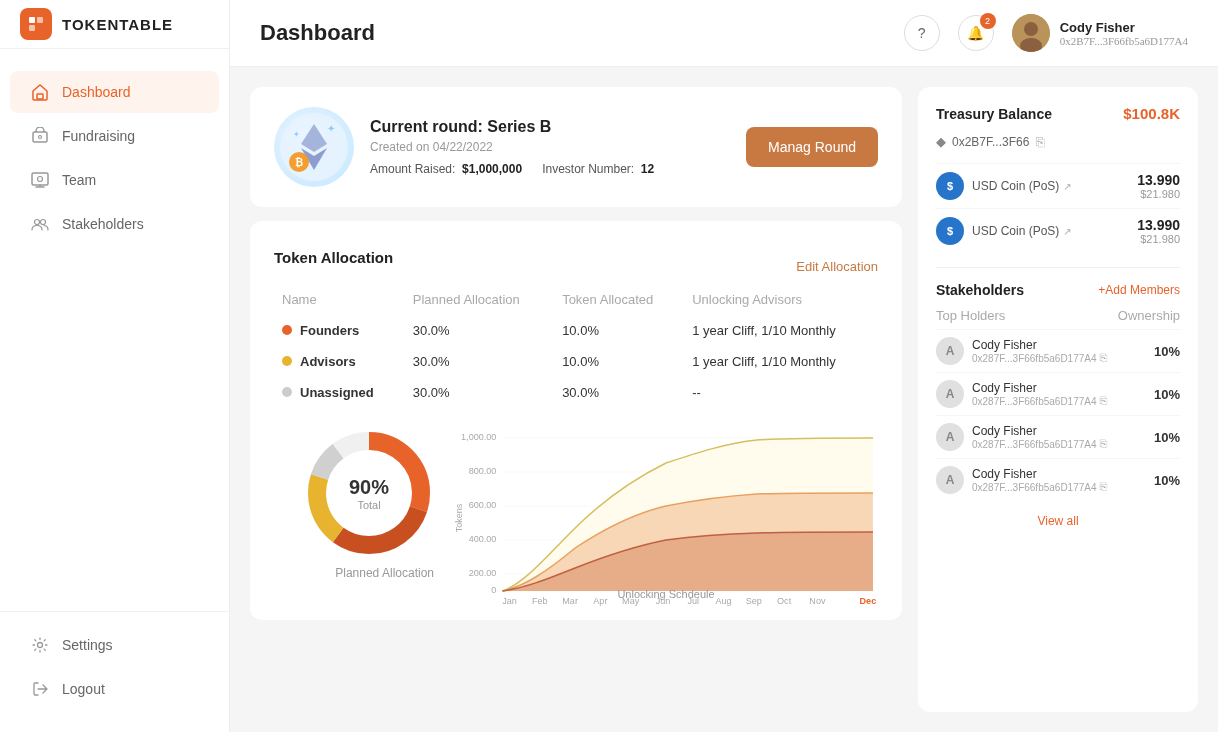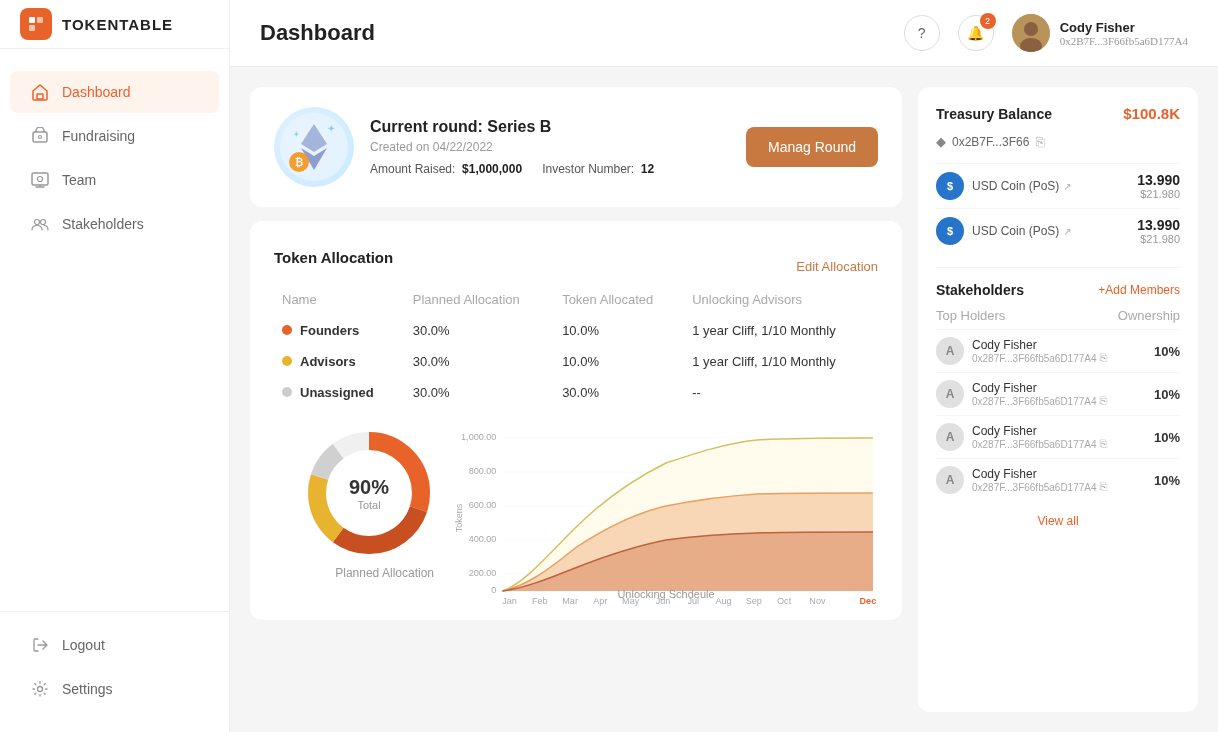--- a/index.html
+++ b/index.html
@@ -211,34 +211,34 @@
             <path d="M13 10.5c2.5 0 4 1.5 4 4.5" stroke="#999" stroke-width="1.2" stroke-linecap="round"></path>
           </svg>
       </span>
       <span>Stakeholders</span>
     </div>
   </div>
   <div class="nav-bottom">
     <div class="nav-item">
       <span class="nav-icon">
         <svg width="18" height="18" viewBox="0 0 18 18" fill="none">
-            <path d="M7 15H4a1 1 0 01-1-1V4a1 1 0 011-1h3" stroke="#999" stroke-width="1.3" stroke-linecap="round"></path>
-            <path d="M12 13l4-4-4-4M7 9h9" stroke="#999" stroke-width="1.3" stroke-linecap="round" stroke-linejoin="round"></path>
+            <circle cx="9" cy="9" r="2.5" stroke="#999" stroke-width="1.3"></circle>
+            <path d="M9 2v1.5M9 14.5V16M16 9h-1.5M3.5 9H2M14.2 3.8l-1.1 1.1M4.9 13.1l-1.1 1.1M14.2 14.2l-1.1-1.1M4.9 4.9L3.8 3.8" stroke="#999" stroke-width="1.3" stroke-linecap="round"></path>
           </svg>
       </span>
-      <span>Logout</span>
+      <span>Settings</span>
     </div>
     <div class="nav-item">
       <span class="nav-icon">
         <svg width="18" height="18" viewBox="0 0 18 18" fill="none">
-            <circle cx="9" cy="9" r="2.5" stroke="#999" stroke-width="1.3"></circle>
-            <path d="M9 2v1.5M9 14.5V16M16 9h-1.5M3.5 9H2M14.2 3.8l-1.1 1.1M4.9 13.1l-1.1 1.1M14.2 14.2l-1.1-1.1M4.9 4.9L3.8 3.8" stroke="#999" stroke-width="1.3" stroke-linecap="round"></path>
+            <path d="M7 15H4a1 1 0 01-1-1V4a1 1 0 011-1h3" stroke="#999" stroke-width="1.3" stroke-linecap="round"></path>
+            <path d="M12 13l4-4-4-4M7 9h9" stroke="#999" stroke-width="1.3" stroke-linecap="round" stroke-linejoin="round"></path>
           </svg>
       </span>
-      <span>Settings</span>
+      <span>Logout</span>
     </div>
   </div>
 </div>
 
 <div id="main">
 
   <div id="header">
     <h1 class="page-title">Dashboard</h1>
     <div class="header-right">
       <div class="header-icon-btn">

